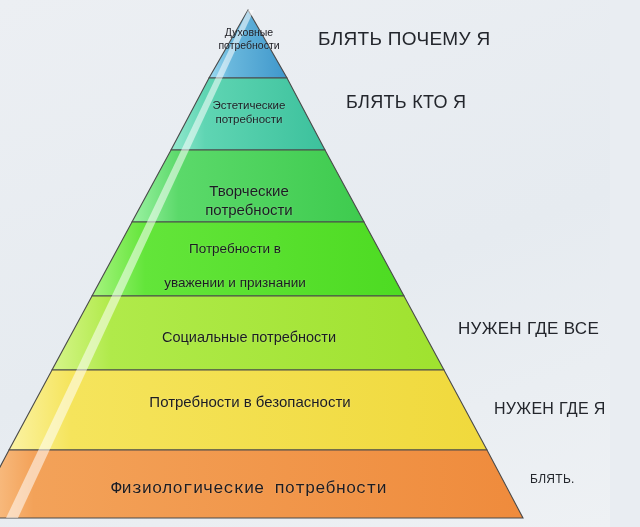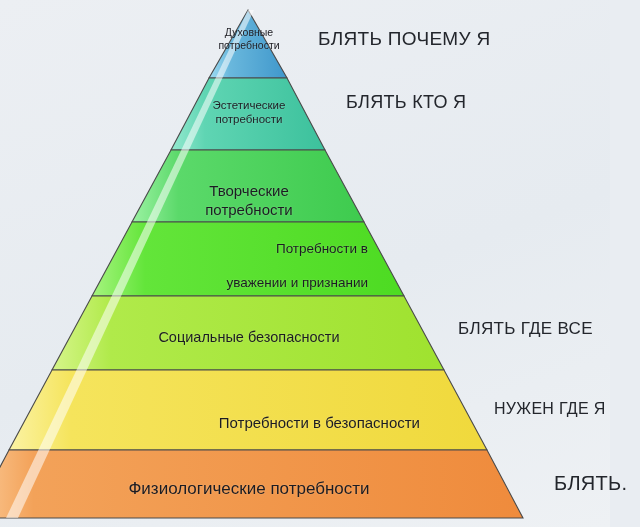--- a/index.html
+++ b/index.html
@@ -39,33 +39,33 @@
   .side-label {
     position: absolute;
     color: #23262c;
     white-space: nowrap;
     letter-spacing: 0.3px;
   }
   
   #lbl-0 { left: 186px; top: 26px;  width: 126px; font-size: 10.5px; }
   #lbl-1 { left: 176px; top: 98px;  width: 146px; font-size: 11.5px; }
   #lbl-2 { left: 166px; top: 182px; width: 166px; font-size: 15px; }
-  #lbl-3 { left: 146px; top: 241px; width: 222px; font-size: 13.5px; text-align: right; }
+  #lbl-3 { left: 124px; top: 241px; width: 222px; font-size: 13.5px; }
   #lbl-4 { left: 108px; top: 328px; width: 282px; font-size: 14.5px; }
-  #lbl-5 { left: 80px;  top: 414px; width: 340px; font-size: 15px; text-align: right; }
-  #lbl-6 { left: 50px;  top: 478px; width: 398px; font-size: 17px; }
+  #lbl-5 { left: 80px;  top: 393px; width: 340px; font-size: 15px; }
+  #lbl-6 { left: 50px;  top: 478px; width: 398px; font-size: 17px; font-family: Liberation Mono, monospace; }
 
   
   #cap-0 { left: 318px; top: 28px;  font-size: 19px; }
   #cap-1 { left: 346px; top: 92px;  font-size: 18px; text-align: center; }
   #cap-2 { left: 378px; top: 171px; font-size: 18px; }
   #cap-3 { left: 405px; top: 247px; font-size: 18px; }
   #cap-4 { left: 458px; top: 319px; font-size: 17px; }
   #cap-5 { left: 494px; top: 400px; font-size: 16px; }
-  #cap-6 { left: 554px; top: 472px; font-size: 20px; }
+  #cap-6 { left: 530px; top: 472px; font-size: 12px; }
 </style>
 </head>
 <body>
 
 <div id="stage">
 
   <svg id="pyramid-svg" viewBox="0 0 640 527" preserveAspectRatio="none">
     <defs>
       <linearGradient id="g0" x1="0" y1="0" x2="1" y2="0">
         <stop offset="0%" stop-color="#9fdcf2"></stop>
@@ -123,23 +123,23 @@
 
   <div class="tier-label" id="lbl-0">Духовные
 потребности</div>
   <div class="tier-label" id="lbl-1">Эстетические
 потребности</div>
   <div class="tier-label" id="lbl-2">Творческие
 потребности</div>
   <div class="tier-label" id="lbl-3">Потребности в
 
 уважении и признании</div>
-  <div class="tier-label" id="lbl-4">Социальные безопасности</div>
+  <div class="tier-label" id="lbl-4">Социальные потребности</div>
   <div class="tier-label" id="lbl-5">Потребности в безопасности</div>
   <div class="tier-label" id="lbl-6">Физиологические потребности</div>
 
   <div class="side-label" id="cap-0">БЛЯТЬ ПОЧЕМУ Я</div>
   <div class="side-label" id="cap-1">БЛЯТЬ  КТО Я</div>
-  <div class="side-label" id="cap-4">БЛЯТЬ ГДЕ ВСЕ</div>
+  <div class="side-label" id="cap-4">НУЖЕН ГДЕ ВСЕ</div>
   <div class="side-label" id="cap-5">НУЖЕН ГДЕ Я</div>
   <div class="side-label" id="cap-6">БЛЯТЬ.</div>
 
 </div>
 
 </body></html>

